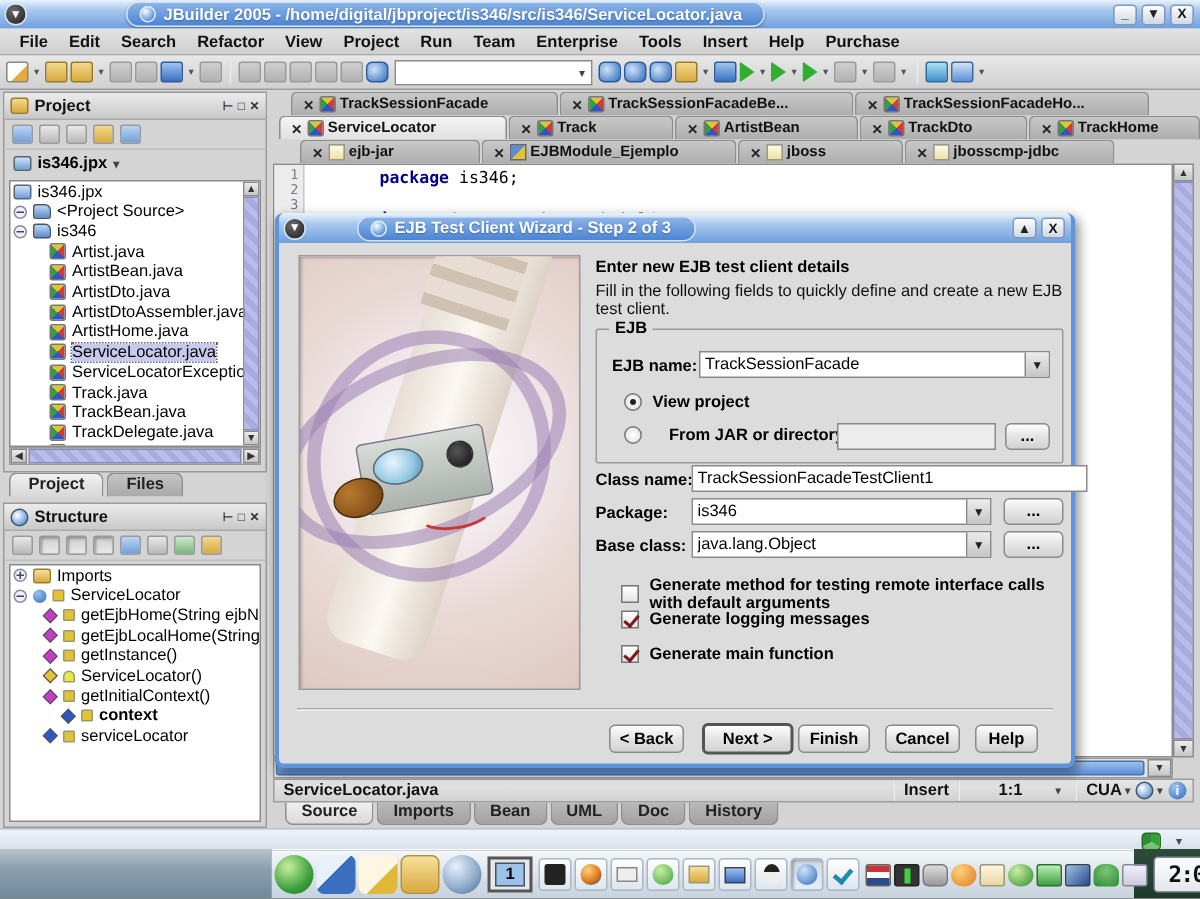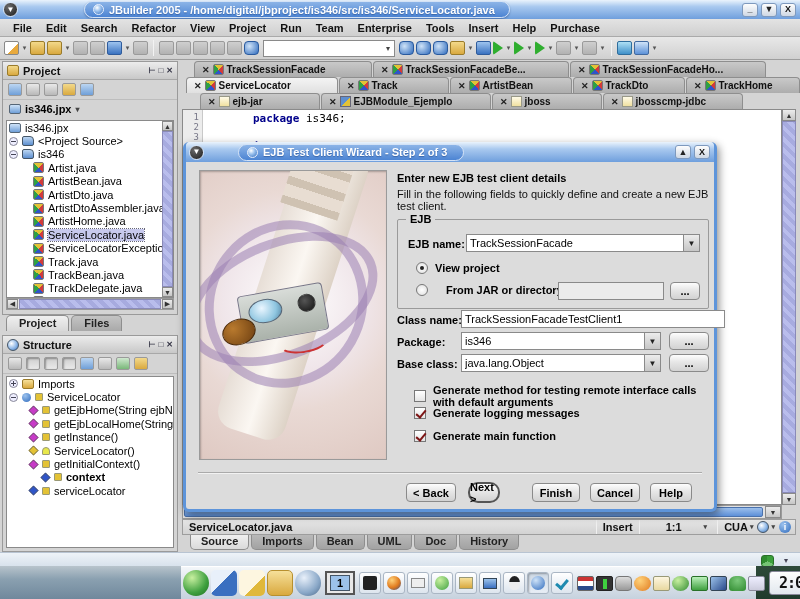--- a/index.html
+++ b/index.html
@@ -627,21 +627,21 @@
       <span>Generate logging messages</span>
     </div>
     <div class="chkrow" style="left:228px;top:288px;">
       <span class="cbox on"></span>
       <span>Generate main function</span>
     </div>
 
     <div class="dlg-sep" style="top:330px;"></div>
 
     <div class="kbtn" style="position:absolute;left:220px;top:341px;width:50px;height:19px;">&lt; Back</div>
-    <div class="kbtn default" style="position:absolute;left:282px;top:340px;width:32px;height:21px;border-radius:10px;">Next &gt;</div>
+    <div class="kbtn default" style="position:absolute;left:282px;top:340px;width:61px;height:21px;">Next &gt;</div>
     <div class="kbtn" style="position:absolute;left:346px;top:341px;width:48px;height:19px;">Finish</div>
     <div class="kbtn" style="position:absolute;left:404px;top:341px;width:50px;height:19px;">Cancel</div>
     <div class="kbtn" style="position:absolute;left:464px;top:341px;width:42px;height:19px;">Help</div>
   </div>
 
   <div class="abs desktop">
     <div class="wall-left"></div>
     <div class="wall-right"></div>
     <div class="kpanel">
       <div class="kicon sphere" style="background:radial-gradient(circle at 35% 30%,#c8f0a0,#3fa03f 60%,#1e6e1e);"></div>

